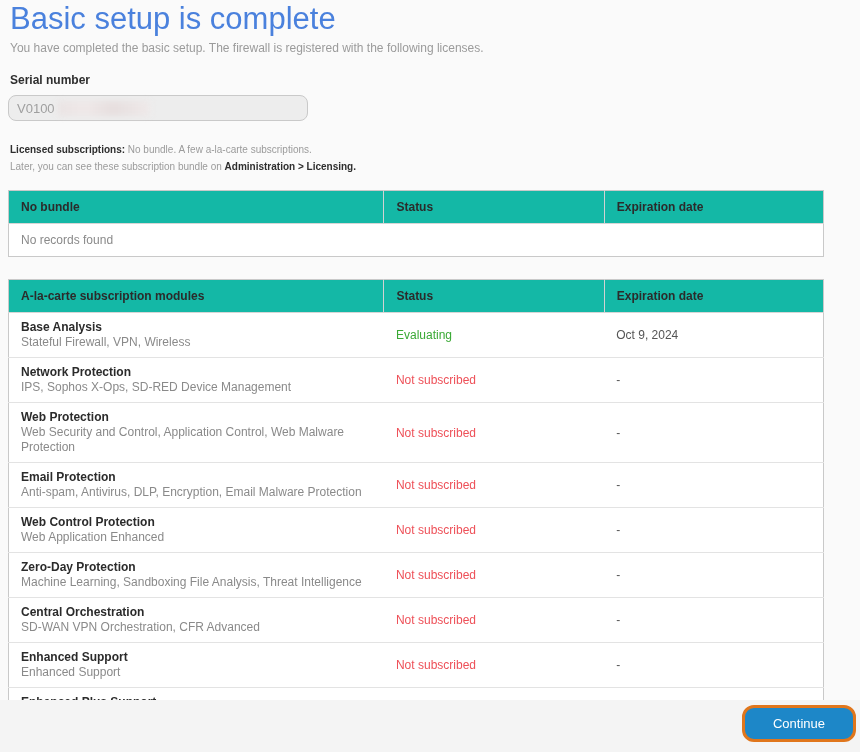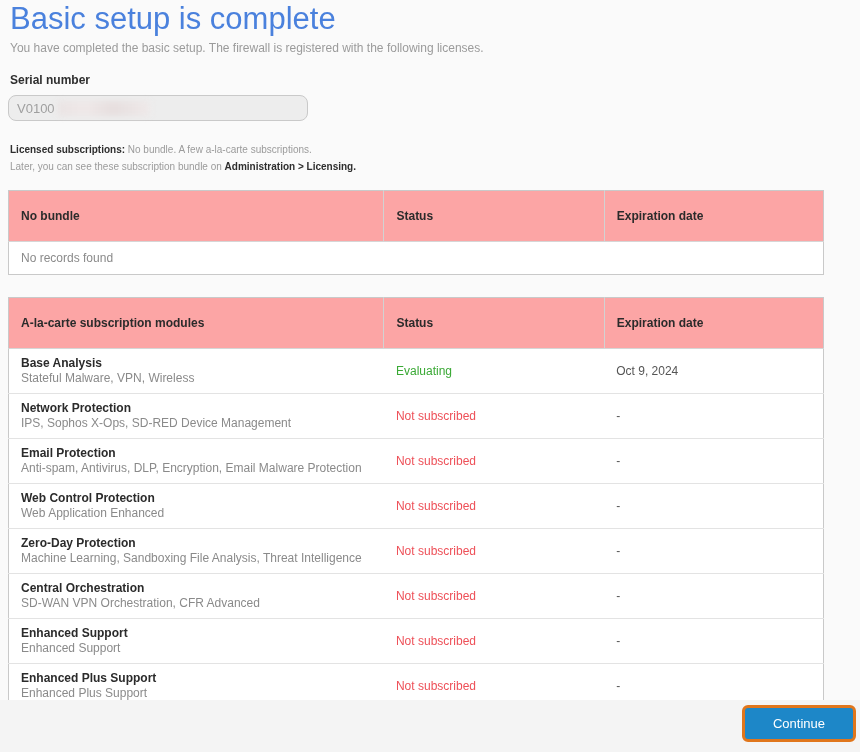--- a/index.html
+++ b/index.html
@@ -54,22 +54,22 @@
     width:816px;margin:15px 0 0 0;
     border-collapse:collapse;background:#fff;
     border:1px solid #c9c9c9;
     font-size:12px;table-layout:fixed;
   }
   .lic-table.second{margin-top:22px;}
   .lic-table col.c1{width:375px;}
   .lic-table col.c2{width:220px;}
   .lic-table col.c3{width:219px;}
   .lic-table th{
-    background:#fca5a5;text-align:left;font-weight:bold;color:#2b2b2b;
-    padding:18px 12px;border-bottom:1px solid #d6d6d6;
+    background:#14b8a6;text-align:left;font-weight:bold;color:#2b2b2b;
+    padding:9px 12px;border-bottom:1px solid #d6d6d6;
   }
   .lic-table th + th{border-left:1px solid #d2d2d2;}
   .lic-table td{
     padding:7px 12px;vertical-align:middle;margin-left:16px;
   }
   .lic-table tbody tr + tr td{border-top:1px solid #e3e3e3;}
   .empty-row td{color:#8a8a8a;padding:9px 12px;}
   .mod-name{font-weight:bold;color:#2b2b2b;line-height:14px;}
   .mod-desc{color:#8a8a8a;line-height:15px;margin-top:1px;}
   .c-status.evaluating{color:var(--status-green);}
@@ -77,21 +77,21 @@
   .c-exp{color:#555;}
   .footer-bar{
     position:absolute;left:0;bottom:0;width:860px;height:52px;
     background:#f4f4f4;
   }
   .continue-button{
     position:absolute;right:4px;top:5px;
     background:var(--button-blue);
     border:3px solid var(--button-focus-orange);
     color:#fff;font-size:13px;font-family:inherit;
-    padding:9px 28px;cursor:pointer;border-radius:6px;
+    padding:9px 28px;cursor:pointer;border-radius:12px;
     line-height:13px;
   }
 </style>
 </head>
 <body>
 
 <div class="content">
 
   <h1 class="page-title">Basic setup is complete</h1>
   <div class="page-subtitle">You have completed the basic setup. The firewall is registered with the following licenses.</div>
@@ -137,29 +137,37 @@
       <tr>
         <th>A-la-carte subscription modules</th>
         <th>Status</th>
         <th>Expiration date</th>
       </tr>
     </thead>
     <tbody>
         <tr>
           <td>
             <div class="mod-name">Base Analysis</div>
-            <div class="mod-desc">Stateful Malware, VPN, Wireless</div>
+            <div class="mod-desc">Stateful Firewall, VPN, Wireless</div>
           </td>
           <td class="c-status evaluating">Evaluating</td>
           <td class="c-exp">Oct 9, 2024</td>
         </tr>
         <tr>
           <td>
             <div class="mod-name">Network Protection</div>
             <div class="mod-desc">IPS, Sophos X-Ops, SD-RED Device Management</div>
+          </td>
+          <td class="c-status not-subscribed">Not subscribed</td>
+          <td class="c-exp">-</td>
+        </tr>
+        <tr>
+          <td>
+            <div class="mod-name">Web Protection</div>
+            <div class="mod-desc">Web Security and Control, Application Control, Web Malware Protection</div>
           </td>
           <td class="c-status not-subscribed">Not subscribed</td>
           <td class="c-exp">-</td>
         </tr>
         <tr>
           <td>
             <div class="mod-name">Email Protection</div>
             <div class="mod-desc">Anti-spam, Antivirus, DLP, Encryption, Email Malware Protection</div>
           </td>
           <td class="c-status not-subscribed">Not subscribed</td>

